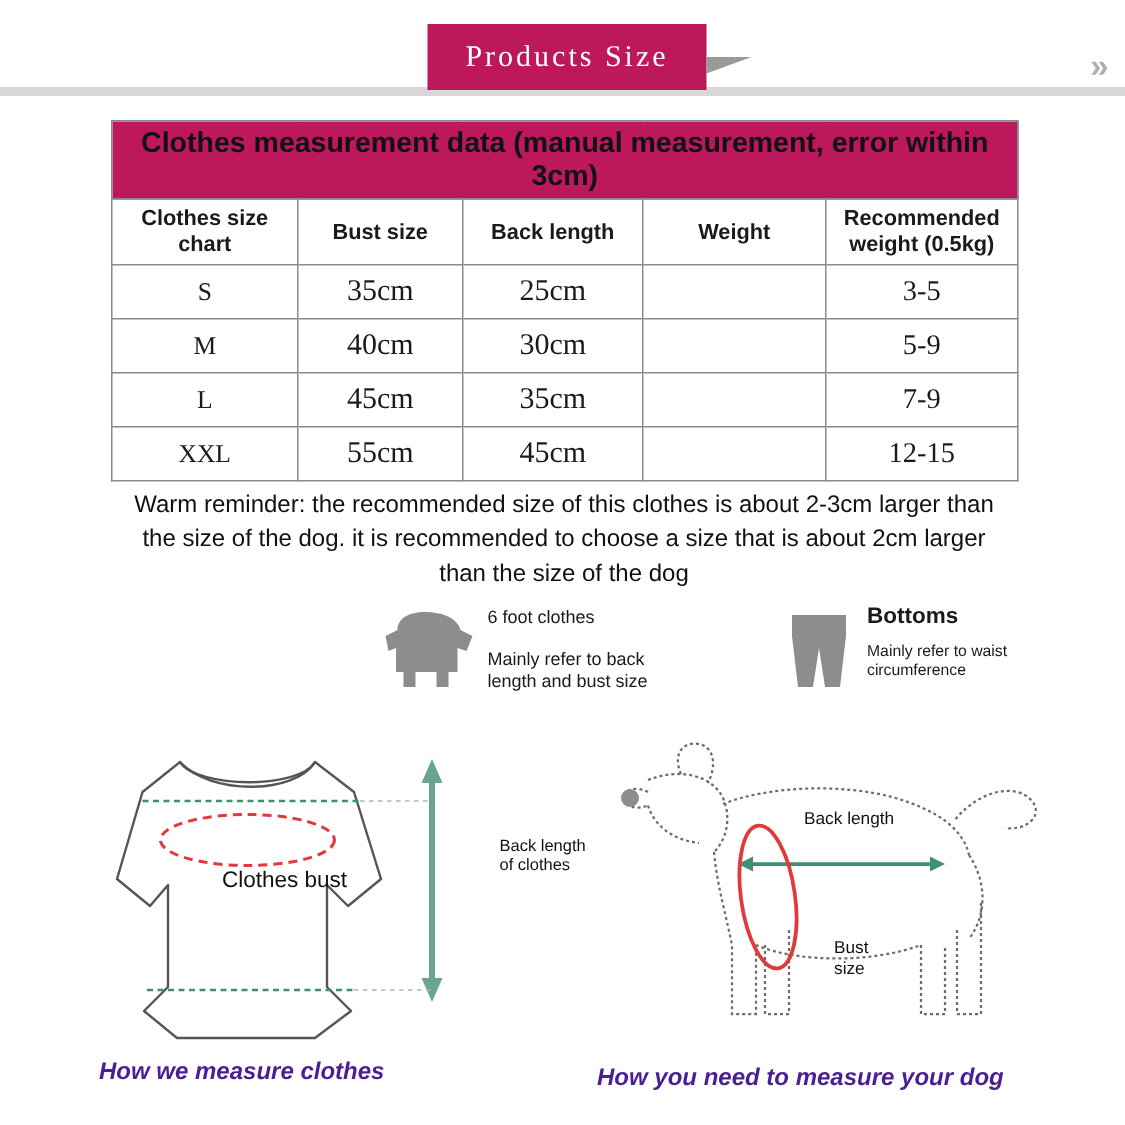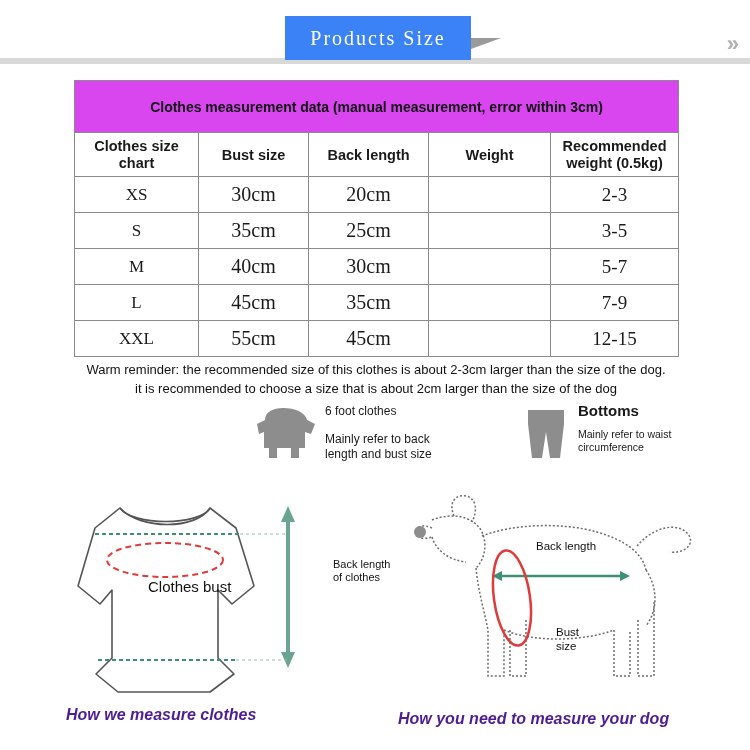--- a/index.html
+++ b/index.html
@@ -21,21 +21,21 @@
   .header-bar {
     position: absolute;
     left: 0; right: 0; top: 58px;
     height: 6px;
     background: #d8d8d8;
   }
   .header-tab {
     position: absolute;
     left: 285px; top: 16px;
     width: 186px; height: 44px;
-    background: #3b82f6;
+    background: #be185d;
     display: flex;
     align-items: center;
     justify-content: center;
   }
   .header-tab span {
     color: #ffffff;
     font-family: "Liberation Serif", serif;
     font-size: 20px;
     letter-spacing: 2px;
   }
@@ -66,23 +66,23 @@
     border-collapse: collapse;
     width: 604px;
     table-layout: fixed;
   }
   table.size-table td, table.size-table th {
     border: 1px solid #8a8a8a;
     text-align: center;
     padding: 0;
   }
   .tbl-title {
-    background: #d946ef;
+    background: #be185d;
     height: 52px;
-    font-size: 14px;
+    font-size: 19px;
     font-weight: bold;
     color: #111;
   }
   .hdr-row td {
     height: 44px;
     font-size: 14.5px;
     font-weight: bold;
     vertical-align: middle;
   }
   .hdr-small { font-size: 12.5px; line-height: 1.15; }
@@ -97,21 +97,21 @@
   .cell-num {
     font-family: "Liberation Serif", serif;
     font-size: 20px;
   }
   .cell-rec {
     font-family: "Liberation Serif", serif;
     font-size: 19px;
   }
   .warm {
     margin-top: 4px;
-    font-size: 13px;
+    font-size: 16px;
     line-height: 1.45;
     text-align: center;
     color: #111;
     padding: 0 8px;
   }
 
   
   .icon-row {
     position: absolute;
     left: 0; right: 0; top: 404px;
@@ -180,39 +180,32 @@
       </tr>
       <tr class="hdr-row">
         <td class="hdr-small">Clothes size chart</td>
         <td class="hdr-bust">Bust size</td>
         <td class="hdr-back">Back length</td>
         <td class="hdr-weight">Weight</td>
         <td class="hdr-small">Recommended weight (0.5kg)</td>
       </tr>
 
       <tr class="data-row">
-        <td class="cell-size">XS</td>
-        <td class="cell-num">30cm</td>
-        <td class="cell-num">20cm</td>
-        <td class="cell-num"></td>
-        <td class="cell-rec">2-3</td>
-      </tr>
-      <tr class="data-row">
         <td class="cell-size">S</td>
         <td class="cell-num">35cm</td>
         <td class="cell-num">25cm</td>
         <td class="cell-num"></td>
         <td class="cell-rec">3-5</td>
       </tr>
       <tr class="data-row">
         <td class="cell-size">M</td>
         <td class="cell-num">40cm</td>
         <td class="cell-num">30cm</td>
         <td class="cell-num"></td>
-        <td class="cell-rec">5-7</td>
+        <td class="cell-rec">5-9</td>
       </tr>
       <tr class="data-row">
         <td class="cell-size">L</td>
         <td class="cell-num">45cm</td>
         <td class="cell-num">35cm</td>
         <td class="cell-num"></td>
         <td class="cell-rec">7-9</td>
       </tr>
       <tr class="data-row">
         <td class="cell-size">XXL</td>

